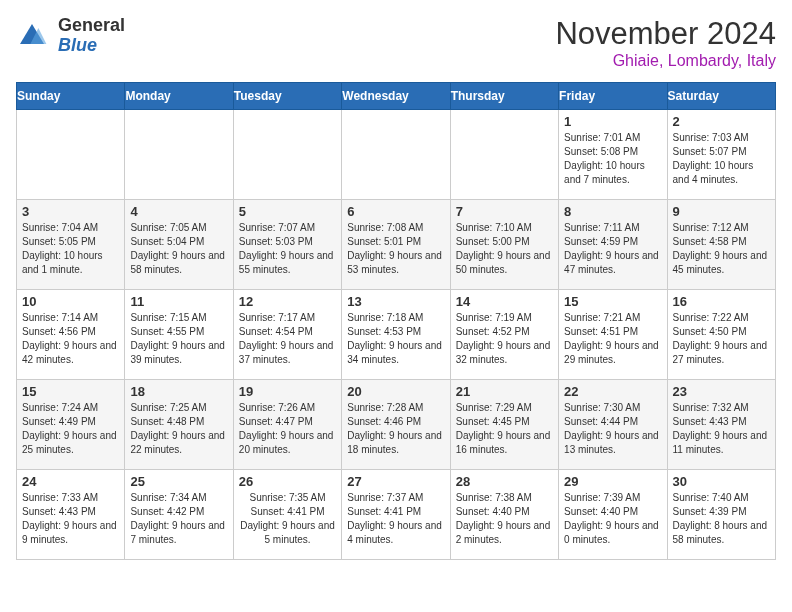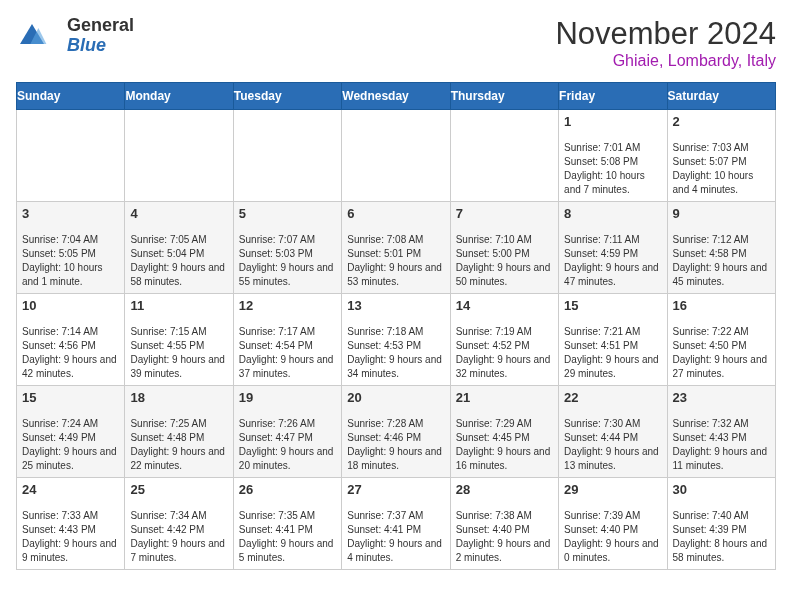--- a/index.html
+++ b/index.html
@@ -12,21 +12,21 @@
     }
     .header-section {
       display: flex;
       justify-content: space-between;
       align-items: flex-start;
       margin-bottom: 12px;
     }
     .logo {
       display: flex;
       align-items: center;
-      gap: 19px;
+      gap: 10px;
     }
     .logo-text {
       font-size: 18px;
       font-weight: bold;
       line-height: 1.1;
     }
     .logo-text .general { color: #333; }
     .logo-text .blue { color: #2a6db5; font-style: italic; }
     .logo-icon {
       width: 32px;
@@ -70,21 +70,20 @@
     .day-number {
       font-weight: bold;
       font-size: 13px;
       display: block;
       margin-bottom: 2px;
     }
     .cell-info {
       font-size: 10px;
       line-height: 1.4;
       color: #333;
-      margin-top: 12px;
     }
     tbody tr:nth-child(even) td {
       background: #f5f5f5;
     }
     tbody tr:nth-child(odd) td {
       background: #fff;
     }
     .empty-cell {
       background: #fff !important;
     }
@@ -281,21 +280,21 @@
 Daylight: 9 hours and 9 minutes.</div>
         </td>
         <td>
           <span class="day-number">25</span>
           <div class="cell-info" style="white-space: pre-line;">Sunrise: 7:34 AM
 Sunset: 4:42 PM
 Daylight: 9 hours and 7 minutes.</div>
         </td>
         <td>
           <span class="day-number">26</span>
-          <div class="cell-info" style="white-space: pre-line;">Sunrise: 7:35 AM
+          <div class="cell-info" style="white-space: pre-line; text-align: center;">Sunrise: 7:35 AM
 Sunset: 4:41 PM
 Daylight: 9 hours and 5 minutes.</div>
         </td>
         <td>
           <span class="day-number">27</span>
           <div class="cell-info" style="white-space: pre-line;">Sunrise: 7:37 AM
 Sunset: 4:41 PM
 Daylight: 9 hours and 4 minutes.</div>
         </td>
         <td>

